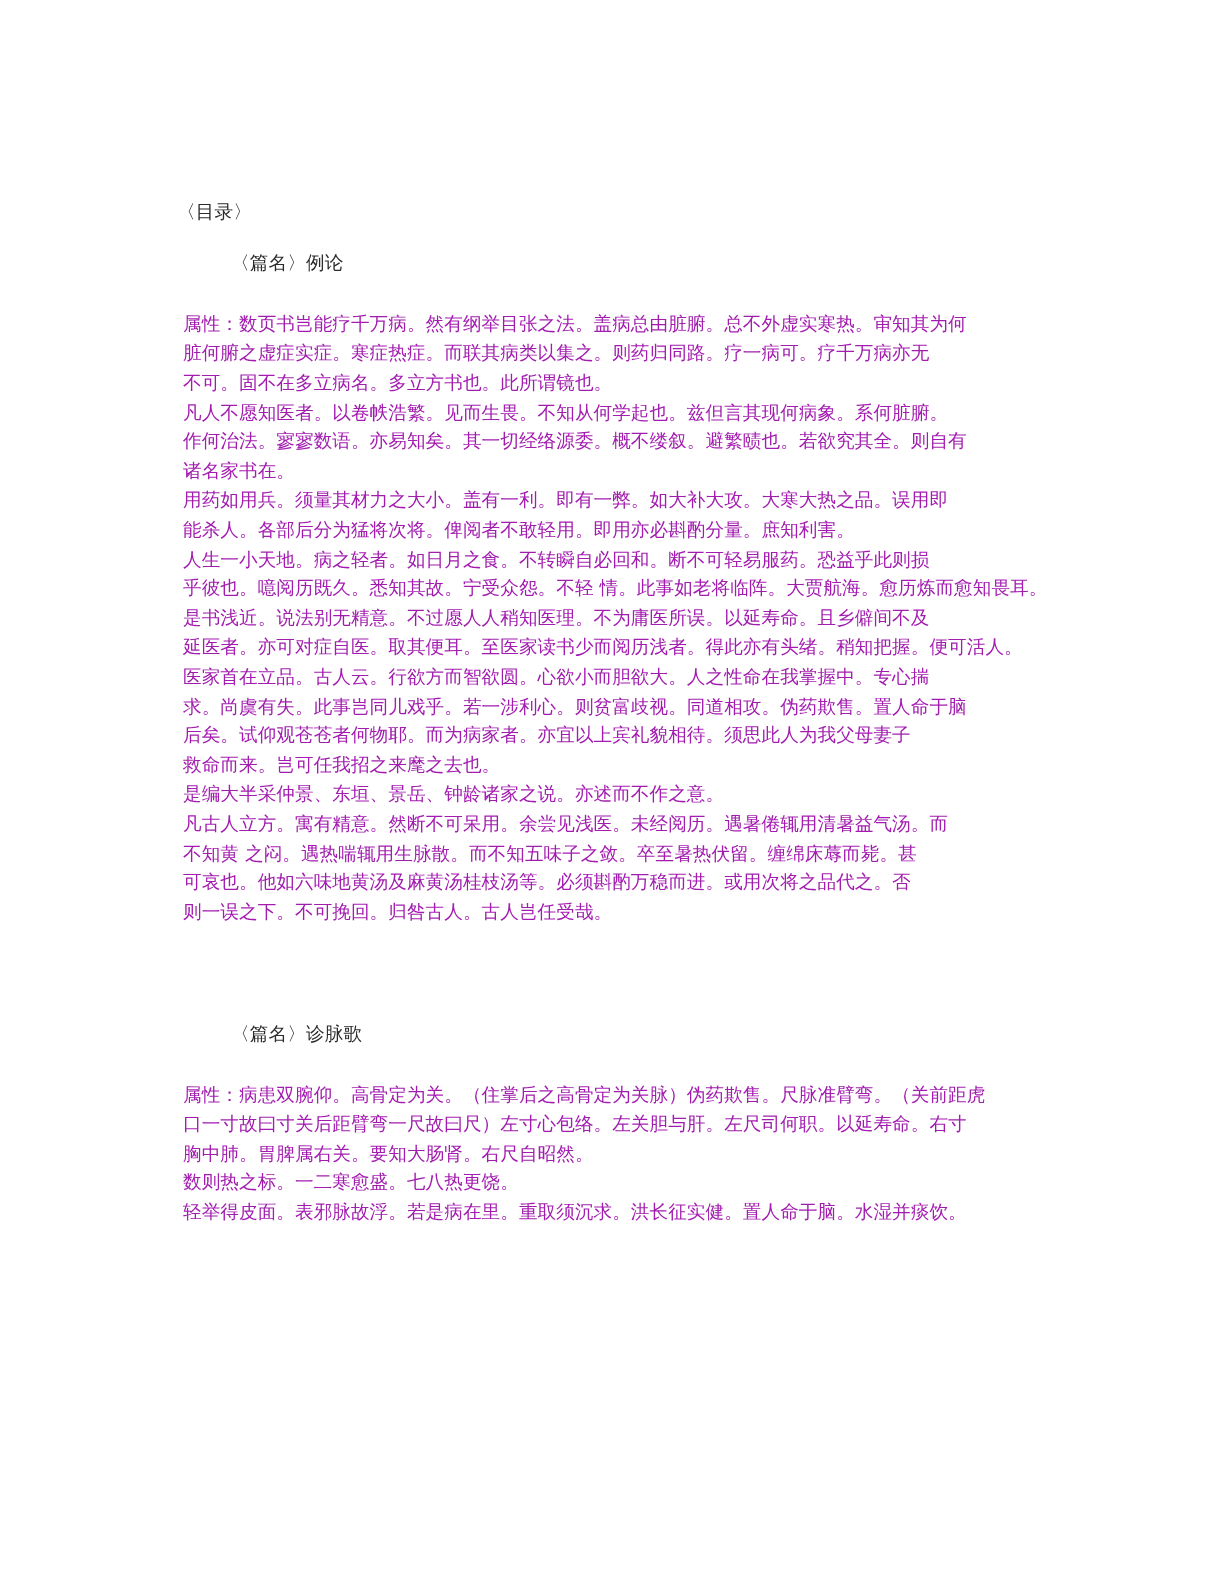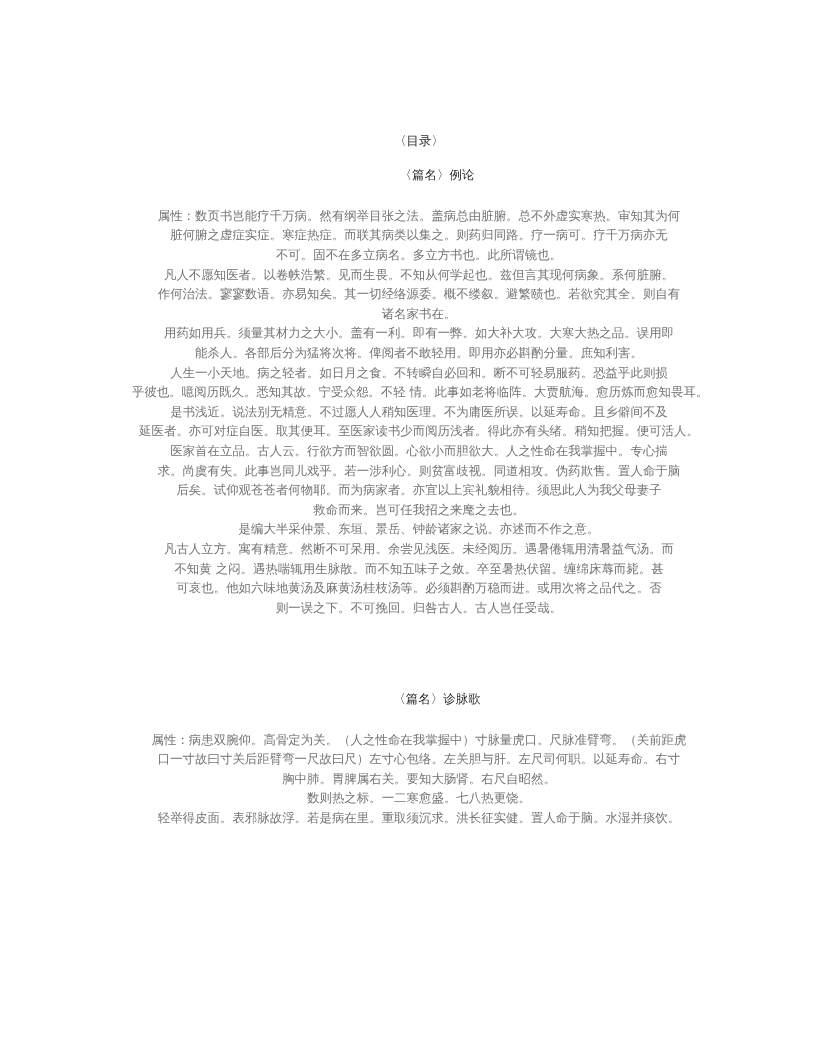--- a/index.html
+++ b/index.html
@@ -16,21 +16,20 @@
     color: #2b2b2b;
     -webkit-font-smoothing: antialiased;
   }
   .page {
     position: relative;
     width: 816px;
     height: 884px;
     box-sizing: border-box;
     padding: 135px 96px 0 118px;
     background: #ffffff;
-    text-align: center;
   }
   .doc-block {
     margin: 0;
   }
   
   .toc-line,
   .title-line {
     font-size: 12.4px;
     line-height: 1;
     margin: 0 0 20px 0;
@@ -42,25 +41,25 @@
     margin-bottom: 22px;
   }
   .title-line {
     margin-bottom: 24px;
     margin-left: 36px;
   }
   
   .body-text {
     font-size: 12.4px;
     line-height: 19.6px;
-    margin: 14px;
+    margin: 4px;
     white-space: pre-wrap;
     word-break: keep-all;
     letter-spacing: 0.05px;
-    color: #737373;
+    color: #a21caf;
   }
   .section-gap {
     height: 62px;
   }
   .line {
     display: block;
     white-space: pre;
   }
 </style>
 </head>
@@ -71,16 +70,16 @@
   <div class="doc-block">
     <div class="toc-line">〈目录〉</div>
     <div class="title-line">〈篇名〉例论</div>
     <div class="body-text"><span class="line">属性：数页书岂能疗千万病。然有纲举目张之法。盖病总由脏腑。总不外虚实寒热。审知其为何</span><span class="line">脏何腑之虚症实症。寒症热症。而联其病类以集之。则药归同路。疗一病可。疗千万病亦无</span><span class="line">不可。固不在多立病名。多立方书也。此所谓镜也。</span><span class="line">凡人不愿知医者。以卷帙浩繁。见而生畏。不知从何学起也。兹但言其现何病象。系何脏腑。</span><span class="line">作何治法。寥寥数语。亦易知矣。其一切经络源委。概不缕叙。避繁赜也。若欲究其全。则自有</span><span class="line">诸名家书在。</span><span class="line">用药如用兵。须量其材力之大小。盖有一利。即有一弊。如大补大攻。大寒大热之品。误用即</span><span class="line">能杀人。各部后分为猛将次将。俾阅者不敢轻用。即用亦必斟酌分量。庶知利害。</span><span class="line">人生一小天地。病之轻者。如日月之食。不转瞬自必回和。断不可轻易服药。恐益乎此则损</span><span class="line">乎彼也。噫阅历既久。悉知其故。宁受众怨。不轻 情。此事如老将临阵。大贾航海。愈历炼而愈知畏耳。</span><span class="line">是书浅近。说法别无精意。不过愿人人稍知医理。不为庸医所误。以延寿命。且乡僻间不及</span><span class="line">延医者。亦可对症自医。取其便耳。至医家读书少而阅历浅者。得此亦有头绪。稍知把握。便可活人。</span><span class="line">医家首在立品。古人云。行欲方而智欲圆。心欲小而胆欲大。人之性命在我掌握中。专心揣</span><span class="line">求。尚虞有失。此事岂同儿戏乎。若一涉利心。则贫富歧视。同道相攻。伪药欺售。置人命于脑</span><span class="line">后矣。试仰观苍苍者何物耶。而为病家者。亦宜以上宾礼貌相待。须思此人为我父母妻子</span><span class="line">救命而来。岂可任我招之来麾之去也。</span><span class="line">是编大半采仲景、东垣、景岳、钟龄诸家之说。亦述而不作之意。</span><span class="line">凡古人立方。寓有精意。然断不可呆用。余尝见浅医。未经阅历。遇暑倦辄用清暑益气汤。而</span><span class="line">不知黄 之闷。遇热喘辄用生脉散。而不知五味子之敛。卒至暑热伏留。缠绵床蓐而毙。甚</span><span class="line">可哀也。他如六味地黄汤及麻黄汤桂枝汤等。必须斟酌万稳而进。或用次将之品代之。否</span><span class="line">则一误之下。不可挽回。归咎古人。古人岂任受哉。</span></div>
   </div>
 
   <div class="section-gap"></div>
 
   <div class="doc-block">
     <div class="title-line">〈篇名〉诊脉歌</div>
-    <div class="body-text"><span class="line">属性：病患双腕仰。高骨定为关。（人之性命在我掌握中）寸脉量虎口。尺脉准臂弯。（关前距虎</span><span class="line">口一寸故曰寸关后距臂弯一尺故曰尺）左寸心包络。左关胆与肝。左尺司何职。以延寿命。右寸</span><span class="line">胸中肺。胃脾属右关。要知大肠肾。右尺自昭然。</span><span class="line">数则热之标。一二寒愈盛。七八热更饶。</span><span class="line">轻举得皮面。表邪脉故浮。若是病在里。重取须沉求。洪长征实健。置人命于脑。水湿并痰饮。</span></div>
+    <div class="body-text"><span class="line">属性：病患双腕仰。高骨定为关。（住掌后之高骨定为关脉）伪药欺售。尺脉准臂弯。（关前距虎</span><span class="line">口一寸故曰寸关后距臂弯一尺故曰尺）左寸心包络。左关胆与肝。左尺司何职。以延寿命。右寸</span><span class="line">胸中肺。胃脾属右关。要知大肠肾。右尺自昭然。</span><span class="line">数则热之标。一二寒愈盛。七八热更饶。</span><span class="line">轻举得皮面。表邪脉故浮。若是病在里。重取须沉求。洪长征实健。置人命于脑。水湿并痰饮。</span></div>
   </div>
 
 </div>
 
 </body></html>

